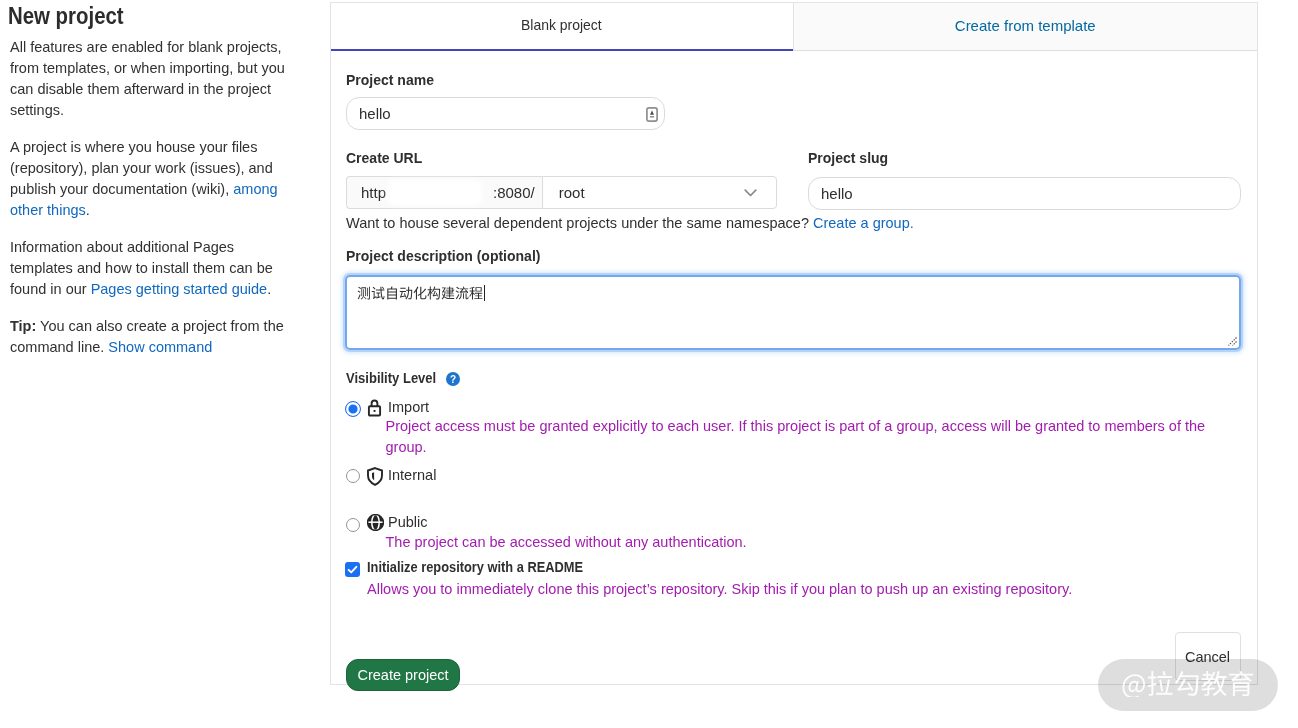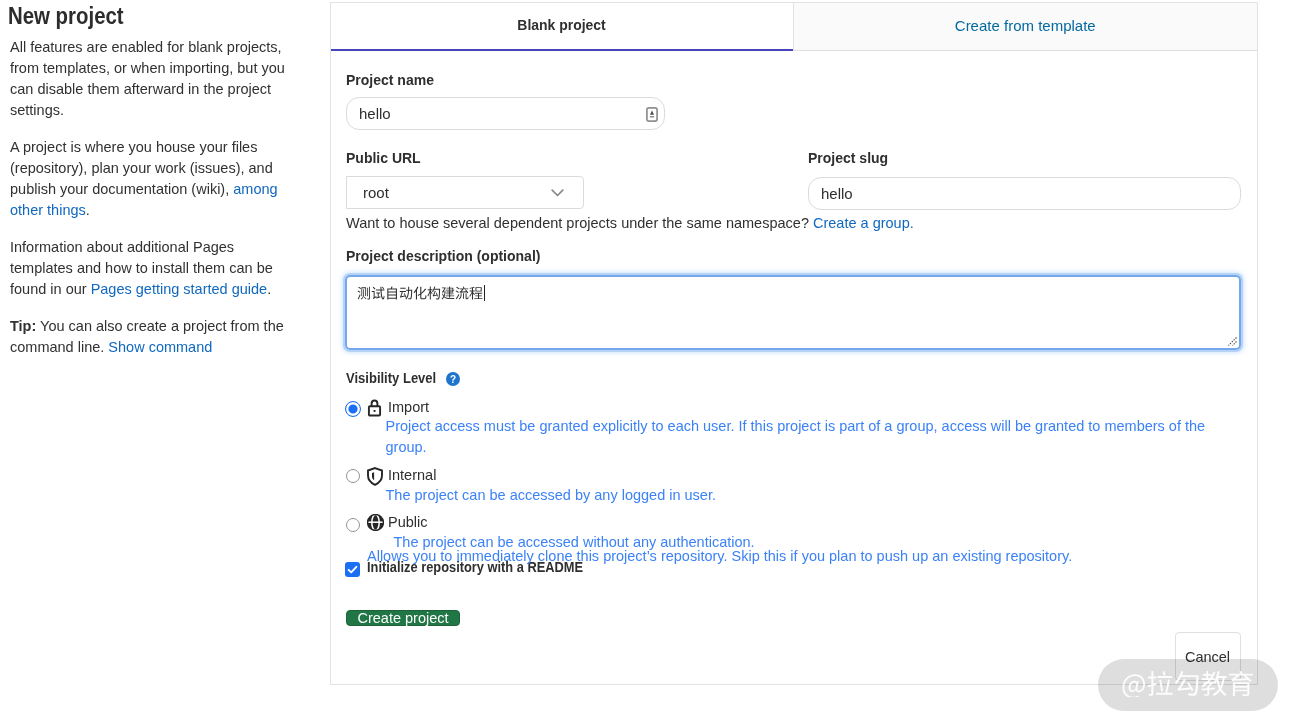--- a/index.html
+++ b/index.html
@@ -8,31 +8,31 @@
 .abs{position:absolute}
 
 #h1{left:8px;top:1px;font-size:24px;font-weight:700;color:#2c2c2c;line-height:30px;transform:scaleX(0.85);transform-origin:0 0}
 #leftcol{left:10px;top:36.5px;width:310px;font-size:14.5px;line-height:21px;color:#313131}
 #leftcol p{margin:0 0 16px 0}
 
 #panel{left:329.5px;top:2px;width:928px;height:683px}
 #panel .bord{position:absolute;left:0;top:0;right:0;bottom:0;border:1px solid #e3e3e3;pointer-events:none}
 #tabs{position:absolute;left:1px;top:1px;width:926px;height:48px;display:flex}
 .tab{flex:1;display:flex;align-items:center;justify-content:center;font-size:15px;box-sizing:border-box;padding-bottom:3px}
-.tab.on{background:#fff;font-weight:700;border-bottom:2.5px solid #4544ba;color:#2f2f2f}
+.tab.on{background:#fff;font-weight:400;border-bottom:2.5px solid #4544ba;color:#2f2f2f}
 .tab.on span{transform:scaleX(0.93);display:inline-block}
 .tab.off{background:#fafafa;border-bottom:1px solid #dfdfdf;border-left:1px solid #e3e3e3;color:#0369a1}
 label{font-weight:700;font-size:14px;color:#2f2f2f}
 .inp{box-sizing:border-box;border:1px solid #dbdbdb;border-radius:13px;background:#fff;font-size:15px;color:#2e2e2e;display:flex;align-items:center;padding-left:12px}
 
 #wm{left:1098px;top:659px;width:180px;height:52px;border-radius:26px;background:rgba(0,0,0,0.13);display:flex;align-items:center;justify-content:center}
 .radio{box-sizing:border-box;width:14px;height:14px;border-radius:50%;border:1px solid #949494;background:#fff}
 .radio.sel{border:none;background:#1a6ff5;box-shadow:inset 0 0 0 2.4px #fff;outline:1.5px solid #1a6ff5;outline-offset:-0.5px}
 .rlabel{font-size:14.5px;color:#2f2f2f}
-.rdesc{font-size:14.5px;color:#3b82f6;line-height:21px}
+.rdesc{font-size:14.5px;color:#a21caf;line-height:21px}
 </style>
 </head>
 <body>
 <div class="abs" id="h1">New project</div>
 <div class="abs" id="leftcol">
 <p>All features are enabled for blank projects,<br>from templates, or when importing, but you<br>can disable them afterward in the project<br>settings.</p>
 <p>A project is where you house your files<br>(repository), plan your work (issues), and<br>publish your documentation (wiki), <a>among<br>other things</a>.</p>
 <p>Information about additional Pages<br>templates and how to install them can be<br>found in our <a>Pages getting started guide</a>.</p>
 <p><b>Tip:</b> You can also create a project from the<br>command line. <a>Show command</a></p>
 </div>
@@ -47,23 +47,28 @@
   </div>
   <label class="abs" style="left:16.5px;top:70px">Project name</label>
   <div class="inp abs" style="left:16.5px;top:95px;width:319px;height:33px">hello</div>
 
   <svg class="abs" style="left:316px;top:105px" width="12" height="15" viewBox="0 0 12 15">
       <rect x="0.9" y="0.9" width="10.2" height="13.2" rx="2" fill="none" stroke="#8f8f8f" stroke-width="1.7"></rect>
       <path d="M6 3.6 L8 7.8 H4 Z" fill="#4a4a4a"></path>
       <rect x="3.9" y="9" width="4.2" height="1.5" fill="#8f8f8f"></rect>
     </svg>
 
-  <label class="abs" style="left:16.5px;top:147.5px">Public URL</label>
+  <label class="abs" style="left:16.5px;top:147.5px">Create URL</label>
   <label class="abs" style="left:478.5px;top:147.5px">Project slug</label>
   <div class="abs" style="left:16.5px;top:174px;width:431px;height:33px;display:flex;box-sizing:border-box">
+    <div style="box-sizing:border-box;width:198px;height:33px;background:#fafafa;border:1px solid #dbdbdb;border-right:none;border-radius:4px 0 0 4px;display:flex;align-items:center;padding-left:14px;font-size:15px;color:#2e2e2e;position:relative">
+      <span>http</span>
+      <span style="position:absolute;left:40px;top:2px;width:95px;height:27px;background:rgba(255,255,255,0.96);border-radius:8px;filter:blur(2.5px)"></span>
+      <span style="position:absolute;left:146px">:8080/</span>
+    </div>
     <div style="box-sizing:border-box;width:238px;height:33px;background:#fff;border:1px solid #dbdbdb;border-radius:0 4px 4px 0;display:flex;align-items:center;padding-left:16px;font-size:15px;color:#2e2e2e;position:relative">root
       <svg style="position:absolute;right:19px;top:12px" width="13" height="8" viewBox="0 0 13 8">
           <path d="M1.2 1.2 L6.5 6.5 L11.8 1.2" fill="none" stroke="#8a8a8a" stroke-width="1.7" stroke-linecap="round" stroke-linejoin="round"></path>
         </svg>
     </div>
   </div>
   <div class="inp abs" style="left:478.5px;top:175px;width:433px;height:33px">hello</div>
   <div class="abs" style="left:16.5px;top:212.5px;font-size:14.5px">Want to house several dependent projects under the same namespace? <a>Create a group.</a></div>
 
   <label class="abs" style="left:16.5px;top:245.5px">Project description (optional)</label>
@@ -91,40 +96,39 @@
     </svg>
   <div class="rlabel abs" style="left:58.5px;top:397px">Import</div>
   <div class="rdesc abs" style="left:56px;top:413.5px;width:835px">Project access must be granted explicitly to each user. If this project is part of a group, access will be granted to members of the group.</div>
 
   <div class="radio abs" style="left:16px;top:467px"></div>
   <svg class="abs" style="left:37.5px;top:464.5px" width="16" height="19" viewBox="0 0 16 19">
       <path d="M8 1.1 L15 3.5 V8.6 c0 4.5 -3.1 7.6 -7 9.3 C4.1 16.2 1 13.1 1 8.6 V3.5 Z" fill="none" stroke="#262626" stroke-width="1.9"></path>
       <path d="M7.1 5.2 L7.1 13.2 C5.9 12.4 5 11.2 5 9.4 V6 Z" fill="#262626"></path>
     </svg>
   <div class="rlabel abs" style="left:58.5px;top:465px">Internal</div>
-  <div class="rdesc abs" style="left:56px;top:483px">The project can be accessed by any logged in user.</div>
 
   <div class="radio abs" style="left:16px;top:515.5px"></div>
   <svg class="abs" style="left:37.5px;top:511.5px" width="17" height="17" viewBox="0 0 17 17">
       <circle cx="8.5" cy="8.5" r="8" fill="#262626"></circle>
       <ellipse cx="8.5" cy="8.5" rx="3.7" ry="8" fill="none" stroke="#fff" stroke-width="1.5"></ellipse>
       <line x1="0.5" y1="8.2" x2="16.5" y2="8.2" stroke="#fff" stroke-width="1.5"></line>
       <circle cx="8.5" cy="8.5" r="7.9" fill="none" stroke="#262626" stroke-width="1.5"></circle>
     </svg>
   <div class="rlabel abs" style="left:58.5px;top:512px">Public</div>
-  <div class="rdesc abs" style="left:64px;top:530px">The project can be accessed without any authentication.</div>
+  <div class="rdesc abs" style="left:56px;top:530px">The project can be accessed without any authentication.</div>
 
   <svg class="abs" style="left:15.5px;top:559.5px" width="15" height="15" viewBox="0 0 15 15">
       <rect width="15" height="15" rx="3" fill="#1a6ff5"></rect>
       <path d="M3.6 7.8 L6.2 10.4 L11.4 4.8" fill="none" stroke="#fff" stroke-width="1.9" stroke-linecap="round" stroke-linejoin="round"></path>
     </svg>
   <div class="abs" style="left:37.5px;top:556.5px;font-size:14.5px;font-weight:700;color:#2f2f2f;transform:scaleX(0.885);transform-origin:0 0">Initialize repository with a README</div>
-  <div class="rdesc abs" style="left:37.5px;top:544px">Allows you to immediately clone this project’s repository. Skip this if you plan to push up an existing repository.</div>
+  <div class="rdesc abs" style="left:37.5px;top:577px">Allows you to immediately clone this project’s repository. Skip this if you plan to push up an existing repository.</div>
 
-  <div class="abs" style="left:16.5px;top:608px;width:114px;height:16px;background:#217645;border:1px solid #1c6339;box-sizing:border-box;border-radius:4px;display:flex;align-items:center;justify-content:center;color:#fff;font-size:14.5px">Create project</div>
+  <div class="abs" style="left:16.5px;top:657px;width:114px;height:32px;background:#217645;border:1px solid #1c6339;box-sizing:border-box;border-radius:12px;display:flex;align-items:center;justify-content:center;color:#fff;font-size:14.5px">Create project</div>
   <div class="abs" style="left:845px;top:630px;width:66px;height:49px;background:#fff;border:1px solid #e0e0e0;box-sizing:border-box;border-radius:4px;display:flex;align-items:center;justify-content:center;color:#303030;font-size:14.5px">Cancel</div>
 </div>
 
 <div class="abs" id="wm">
     <span id="cjkwm"><svg id="wm-cjk" width="133.5" height="27.0" viewBox="0 0 133.5 27.0">
         <path fill="rgba(255,255,255,0.92)" d="M12.12 28.43C14.23 28.43 16.12 27.94 17.87 26.89L17.20 25.43C15.88 26.22 14.18 26.78 12.31 26.78C7.18 26.78 3.32 23.44 3.32 17.55C3.32 10.50 8.53 5.91 13.90 5.91C19.39 5.91 22.27 9.48 22.27 14.36C22.27 18.25 20.11 20.60 18.20 20.60C16.55 20.60 15.96 19.44 16.55 17.04L17.74 11.02H16.12L15.77 12.26H15.71C15.15 11.26 14.34 10.77 13.31 10.77C9.77 10.77 7.48 14.58 7.48 17.77C7.48 20.52 9.07 22.06 11.12 22.06C12.47 22.06 13.82 21.14 14.80 19.98H14.88C15.07 21.52 16.34 22.27 17.98 22.27C20.71 22.27 24.00 19.52 24.00 14.26C24.00 8.32 20.17 4.27 14.12 4.27C7.37 4.27 1.51 9.56 1.51 17.63C1.51 24.68 6.24 28.43 12.12 28.43ZM11.61 20.36C10.39 20.36 9.48 19.57 9.48 17.63C9.48 15.34 10.96 12.50 13.31 12.50C14.15 12.50 14.69 12.82 15.25 13.77L14.42 18.55C13.37 19.82 12.45 20.36 11.61 20.36Z M36.34 5.99V7.91H50.89V5.99ZM38.20 10.02C39.04 13.77 39.80 18.76 40.04 21.60L42.01 21.03C41.74 18.28 40.88 13.39 39.99 9.61ZM41.36 1.40C41.88 2.75 42.42 4.54 42.63 5.70L44.63 5.10C44.39 3.94 43.79 2.24 43.28 0.89ZM35.07 22.84V24.76H51.62V22.84H46.14C47.14 19.22 48.25 13.93 48.95 9.75L46.82 9.40C46.33 13.45 45.25 19.22 44.25 22.84ZM30.38 1.08V6.53H27.03V8.42H30.38V14.42C29.00 14.80 27.76 15.12 26.70 15.36L27.30 17.33L30.38 16.42V23.57C30.38 23.92 30.27 24.03 29.92 24.03C29.62 24.06 28.62 24.06 27.51 24.03C27.76 24.57 28.03 25.38 28.11 25.87C29.78 25.89 30.78 25.84 31.43 25.51C32.10 25.19 32.37 24.68 32.37 23.57V15.82L35.45 14.90L35.21 13.04L32.37 13.85V8.42H35.21V6.53H32.37V1.08Z M57.02 20.92C57.81 20.60 59.05 20.44 69.74 19.28C70.12 19.98 70.47 20.63 70.71 21.19L72.47 20.11C71.50 18.12 69.39 14.71 67.74 12.15L66.12 13.04C66.96 14.39 67.91 15.98 68.77 17.50L59.56 18.44C61.48 15.96 63.37 12.74 64.94 9.56L62.67 8.75C61.24 12.28 58.86 16.04 58.10 17.01C57.40 18.01 56.86 18.71 56.30 18.82C56.56 19.41 56.92 20.47 57.02 20.92ZM60.43 1.11C58.83 5.45 56.35 9.94 53.68 12.77C54.19 13.07 55.11 13.69 55.54 14.04C57.11 12.20 58.67 9.77 60.05 7.10H75.33C74.95 17.74 74.49 22.25 73.41 23.22C73.06 23.54 72.68 23.62 72.06 23.62C71.23 23.62 69.04 23.62 66.69 23.41C67.15 24.03 67.45 24.97 67.50 25.57C69.44 25.68 71.55 25.76 72.71 25.68C73.87 25.57 74.63 25.33 75.33 24.41C76.63 22.95 77.03 18.60 77.49 6.24C77.52 5.94 77.52 5.13 77.52 5.13H61.02C61.56 4.00 62.05 2.86 62.48 1.70Z M96.58 1.08C95.82 5.56 94.45 9.88 92.37 12.72L91.39 12.01L90.99 12.12H88.21C88.80 11.47 89.37 10.83 89.91 10.12H93.72V8.34H91.18C92.42 6.48 93.47 4.45 94.37 2.24L92.47 1.70C91.56 4.13 90.34 6.34 88.88 8.34H87.21V5.67H90.59V3.91H87.21V1.08H85.32V3.91H81.76V5.67H85.32V8.34H80.62V10.12H87.48C86.86 10.83 86.21 11.50 85.51 12.12H82.86V13.77H83.51C82.54 14.47 81.51 15.12 80.43 15.69C80.86 16.06 81.59 16.82 81.86 17.23C83.54 16.25 85.10 15.09 86.53 13.77H89.42C88.51 14.66 87.34 15.58 86.35 16.23V18.20L80.59 18.74L80.84 20.60L86.35 20.01V23.73C86.35 24.06 86.27 24.14 85.89 24.14C85.51 24.16 84.38 24.19 83.03 24.14C83.30 24.65 83.56 25.38 83.65 25.89C85.40 25.89 86.56 25.89 87.32 25.60C88.05 25.30 88.26 24.79 88.26 23.79V19.79L93.91 19.17V17.41L88.26 18.01V16.69C89.69 15.71 91.21 14.42 92.37 13.12C92.83 13.45 93.53 14.07 93.83 14.36C94.50 13.45 95.12 12.37 95.66 11.20C96.25 13.99 97.06 16.52 98.09 18.76C96.58 21.06 94.47 22.87 91.67 24.19C92.04 24.62 92.66 25.51 92.88 26.00C95.53 24.62 97.58 22.90 99.17 20.76C100.49 22.95 102.17 24.70 104.25 25.95C104.57 25.38 105.22 24.62 105.70 24.22C103.49 23.06 101.76 21.19 100.41 18.82C102.06 15.93 103.09 12.34 103.76 7.99H105.49V6.10H97.52C97.96 4.59 98.33 3.02 98.63 1.40ZM96.96 7.99H101.66C101.17 11.34 100.44 14.20 99.31 16.60C98.23 14.07 97.47 11.12 96.96 7.99Z M126.33 14.01V16.12H113.94V14.01ZM111.92 12.31V25.95H113.94V21.25H126.33V23.62C126.33 24.08 126.17 24.25 125.60 24.25C125.09 24.30 123.07 24.30 121.07 24.22C121.34 24.70 121.66 25.43 121.77 25.92C124.42 25.92 126.09 25.92 127.06 25.65C128.03 25.38 128.36 24.84 128.36 23.65V12.31ZM113.94 17.63H126.33V19.76H113.94ZM118.18 1.46C118.61 2.16 119.07 3.02 119.47 3.78H108.22V5.59H115.37C113.99 6.86 112.62 7.88 112.10 8.21C111.40 8.69 110.84 8.99 110.32 9.07C110.54 9.64 110.89 10.69 111.00 11.15C111.89 10.80 113.27 10.75 127.06 9.94C127.87 10.66 128.57 11.31 129.09 11.85L130.73 10.64C129.33 9.31 126.71 7.18 124.66 5.59H131.95V3.78H121.88C121.42 2.92 120.74 1.75 120.20 0.89ZM122.72 6.29 125.23 8.37 114.26 8.88C115.64 7.96 117.07 6.80 118.39 5.59H123.82Z"></path>
       </svg></span>
   </div>
 
 </body></html>

